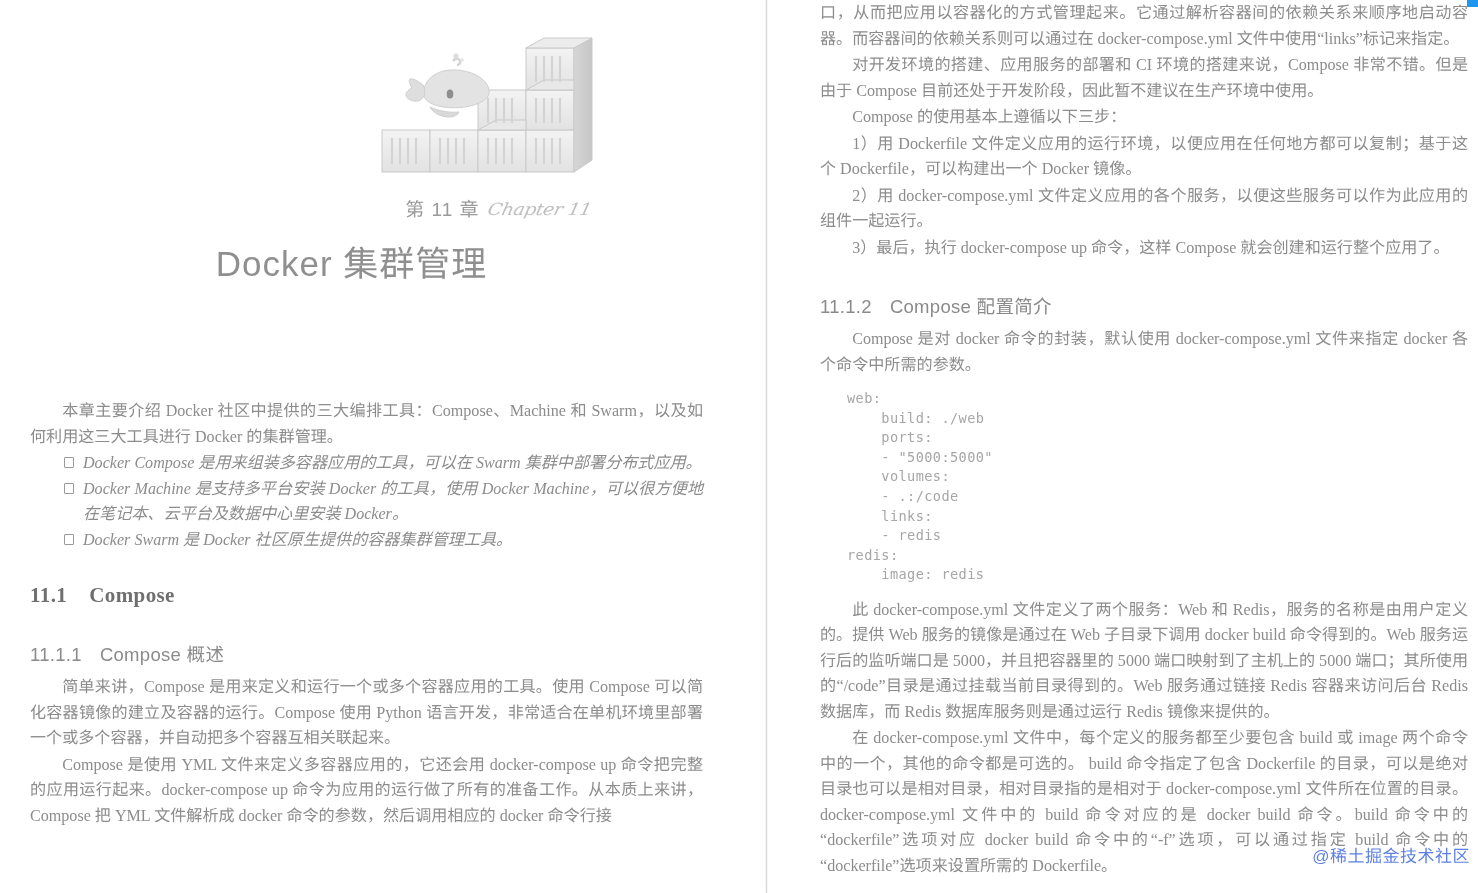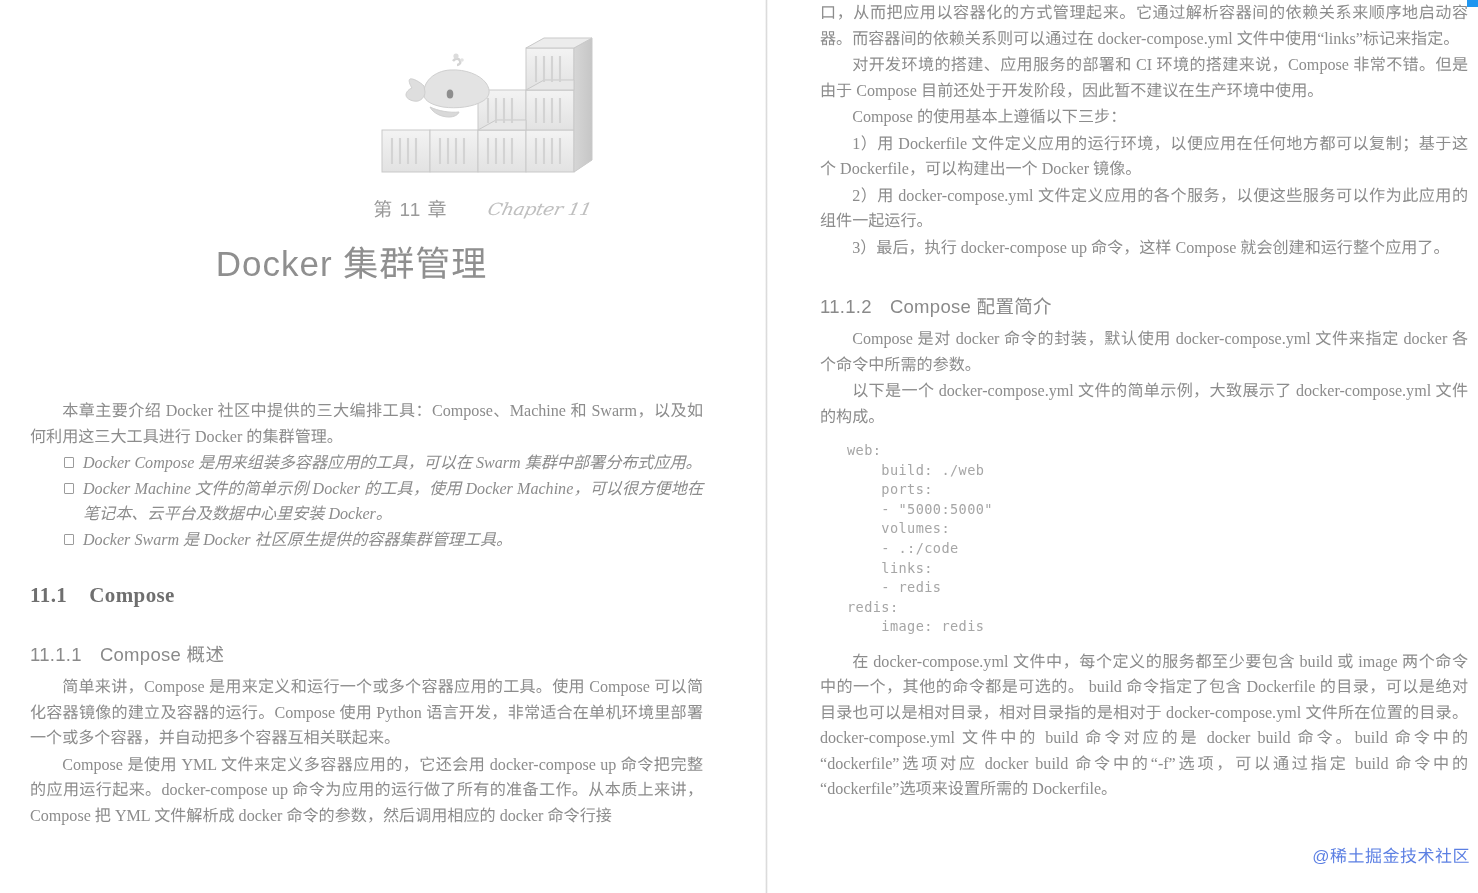--- a/index.html
+++ b/index.html
@@ -51,21 +51,21 @@
   }
   .chapter-art svg { position: absolute; right: 95px; top: 8px; }
 
   .chapter-meta {
     text-align: right;
     padding-right: 112px;
     margin-top: 4px;
     display: flex;
     justify-content: flex-end;
     align-items: baseline;
-    gap: 40px;
+    gap: 8px;
   }
   .chapter-no {
     font-family: "Liberation Sans", "DejaVu Sans", sans-serif;
     font-size: 19px;
     color: #9a9a9a;
     letter-spacing: 1px;
   }
   .chapter-script {
     font-family: "DejaVu Serif", "Liberation Serif", serif;
     font-style: italic;
@@ -248,21 +248,21 @@
     </div>
 
     <h1 class="chapter-title">Docker 集群管理</h1>
 
     <div class="intro-gap"></div>
 
     <p class="body">本章主要介绍 Docker 社区中提供的三大编排工具：Compose、Machine 和 Swarm，以及如何利用这三大工具进行 Docker 的集群管理。</p>
 
     <ul class="bullets">
       <li>Docker Compose 是用来组装多容器应用的工具，可以在 Swarm 集群中部署分布式应用。</li>
-      <li>Docker Machine 文件的简单示例 Docker 的工具，使用 Docker Machine，可以很方便地在笔记本、云平台及数据中心里安装 Docker。</li>
+      <li>Docker Machine 是支持多平台安装 Docker 的工具，使用 Docker Machine，可以很方便地在笔记本、云平台及数据中心里安装 Docker。</li>
       <li>Docker Swarm 是 Docker 社区原生提供的容器集群管理工具。</li>
     </ul>
 
     <h2 class="sec">
       <span class="num">11.1</span><span>Compose</span>
     </h2>
 
     <h3 class="subsec">
       <span class="num">11.1.1</span><span>Compose 概述</span>
     </h3>
@@ -281,32 +281,32 @@
 
     <p class="body">1）用 Dockerfile 文件定义应用的运行环境，以便应用在任何地方都可以复制；基于这个 Dockerfile，可以构建出一个 Docker 镜像。</p>
     <p class="body">2）用 docker-compose.yml 文件定义应用的各个服务，以便这些服务可以作为此应用的组件一起运行。</p>
     <p class="body">3）最后，执行 docker-compose up 命令，这样 Compose 就会创建和运行整个应用了。</p>
 
     <h3 class="subsec">
       <span class="num">11.1.2</span><span>Compose 配置简介</span>
     </h3>
 
     <p class="body">Compose 是对 docker 命令的封装，默认使用 docker-compose.yml 文件来指定 docker 各个命令中所需的参数。</p>
-    <p class="body">以下是一个 docker-compose.yml 文件的简单示例，大致展示了 docker-compose.yml 文件的构成。</p>
 
     <pre class="code">web:
     build: ./web
     ports:
     - "5000:5000"
     volumes:
     - .:/code
     links:
     - redis
 redis:
     image: redis</pre>
 
+    <p class="body">此 docker-compose.yml 文件定义了两个服务：Web 和 Redis，服务的名称是由用户定义的。提供 Web 服务的镜像是通过在 Web 子目录下调用 docker build 命令得到的。Web 服务运行后的监听端口是 5000，并且把容器里的 5000 端口映射到了主机上的 5000 端口；其所使用的“/code”目录是通过挂载当前目录得到的。Web 服务通过链接 Redis 容器来访问后台 Redis 数据库，而 Redis 数据库服务则是通过运行 Redis 镜像来提供的。</p>
     <p class="body">在 docker-compose.yml 文件中，每个定义的服务都至少要包含 build 或 image 两个命令中的一个，其他的命令都是可选的。 build 命令指定了包含 Dockerfile 的目录，可以是绝对目录也可以是相对目录，相对目录指的是相对于 docker-compose.yml 文件所在位置的目录。docker-compose.yml 文件中的 build 命令对应的是 docker build 命令。build 命令中的“dockerfile”选项对应 docker build 命令中的“-f”选项，可以通过指定 build 命令中的“dockerfile”选项来设置所需的 Dockerfile。</p>
 
     <div class="watermark">@稀土掘金技术社区</div>
   </div>
 
   <div class="corner-mark"></div>
 </div>
 
 </body></html>

